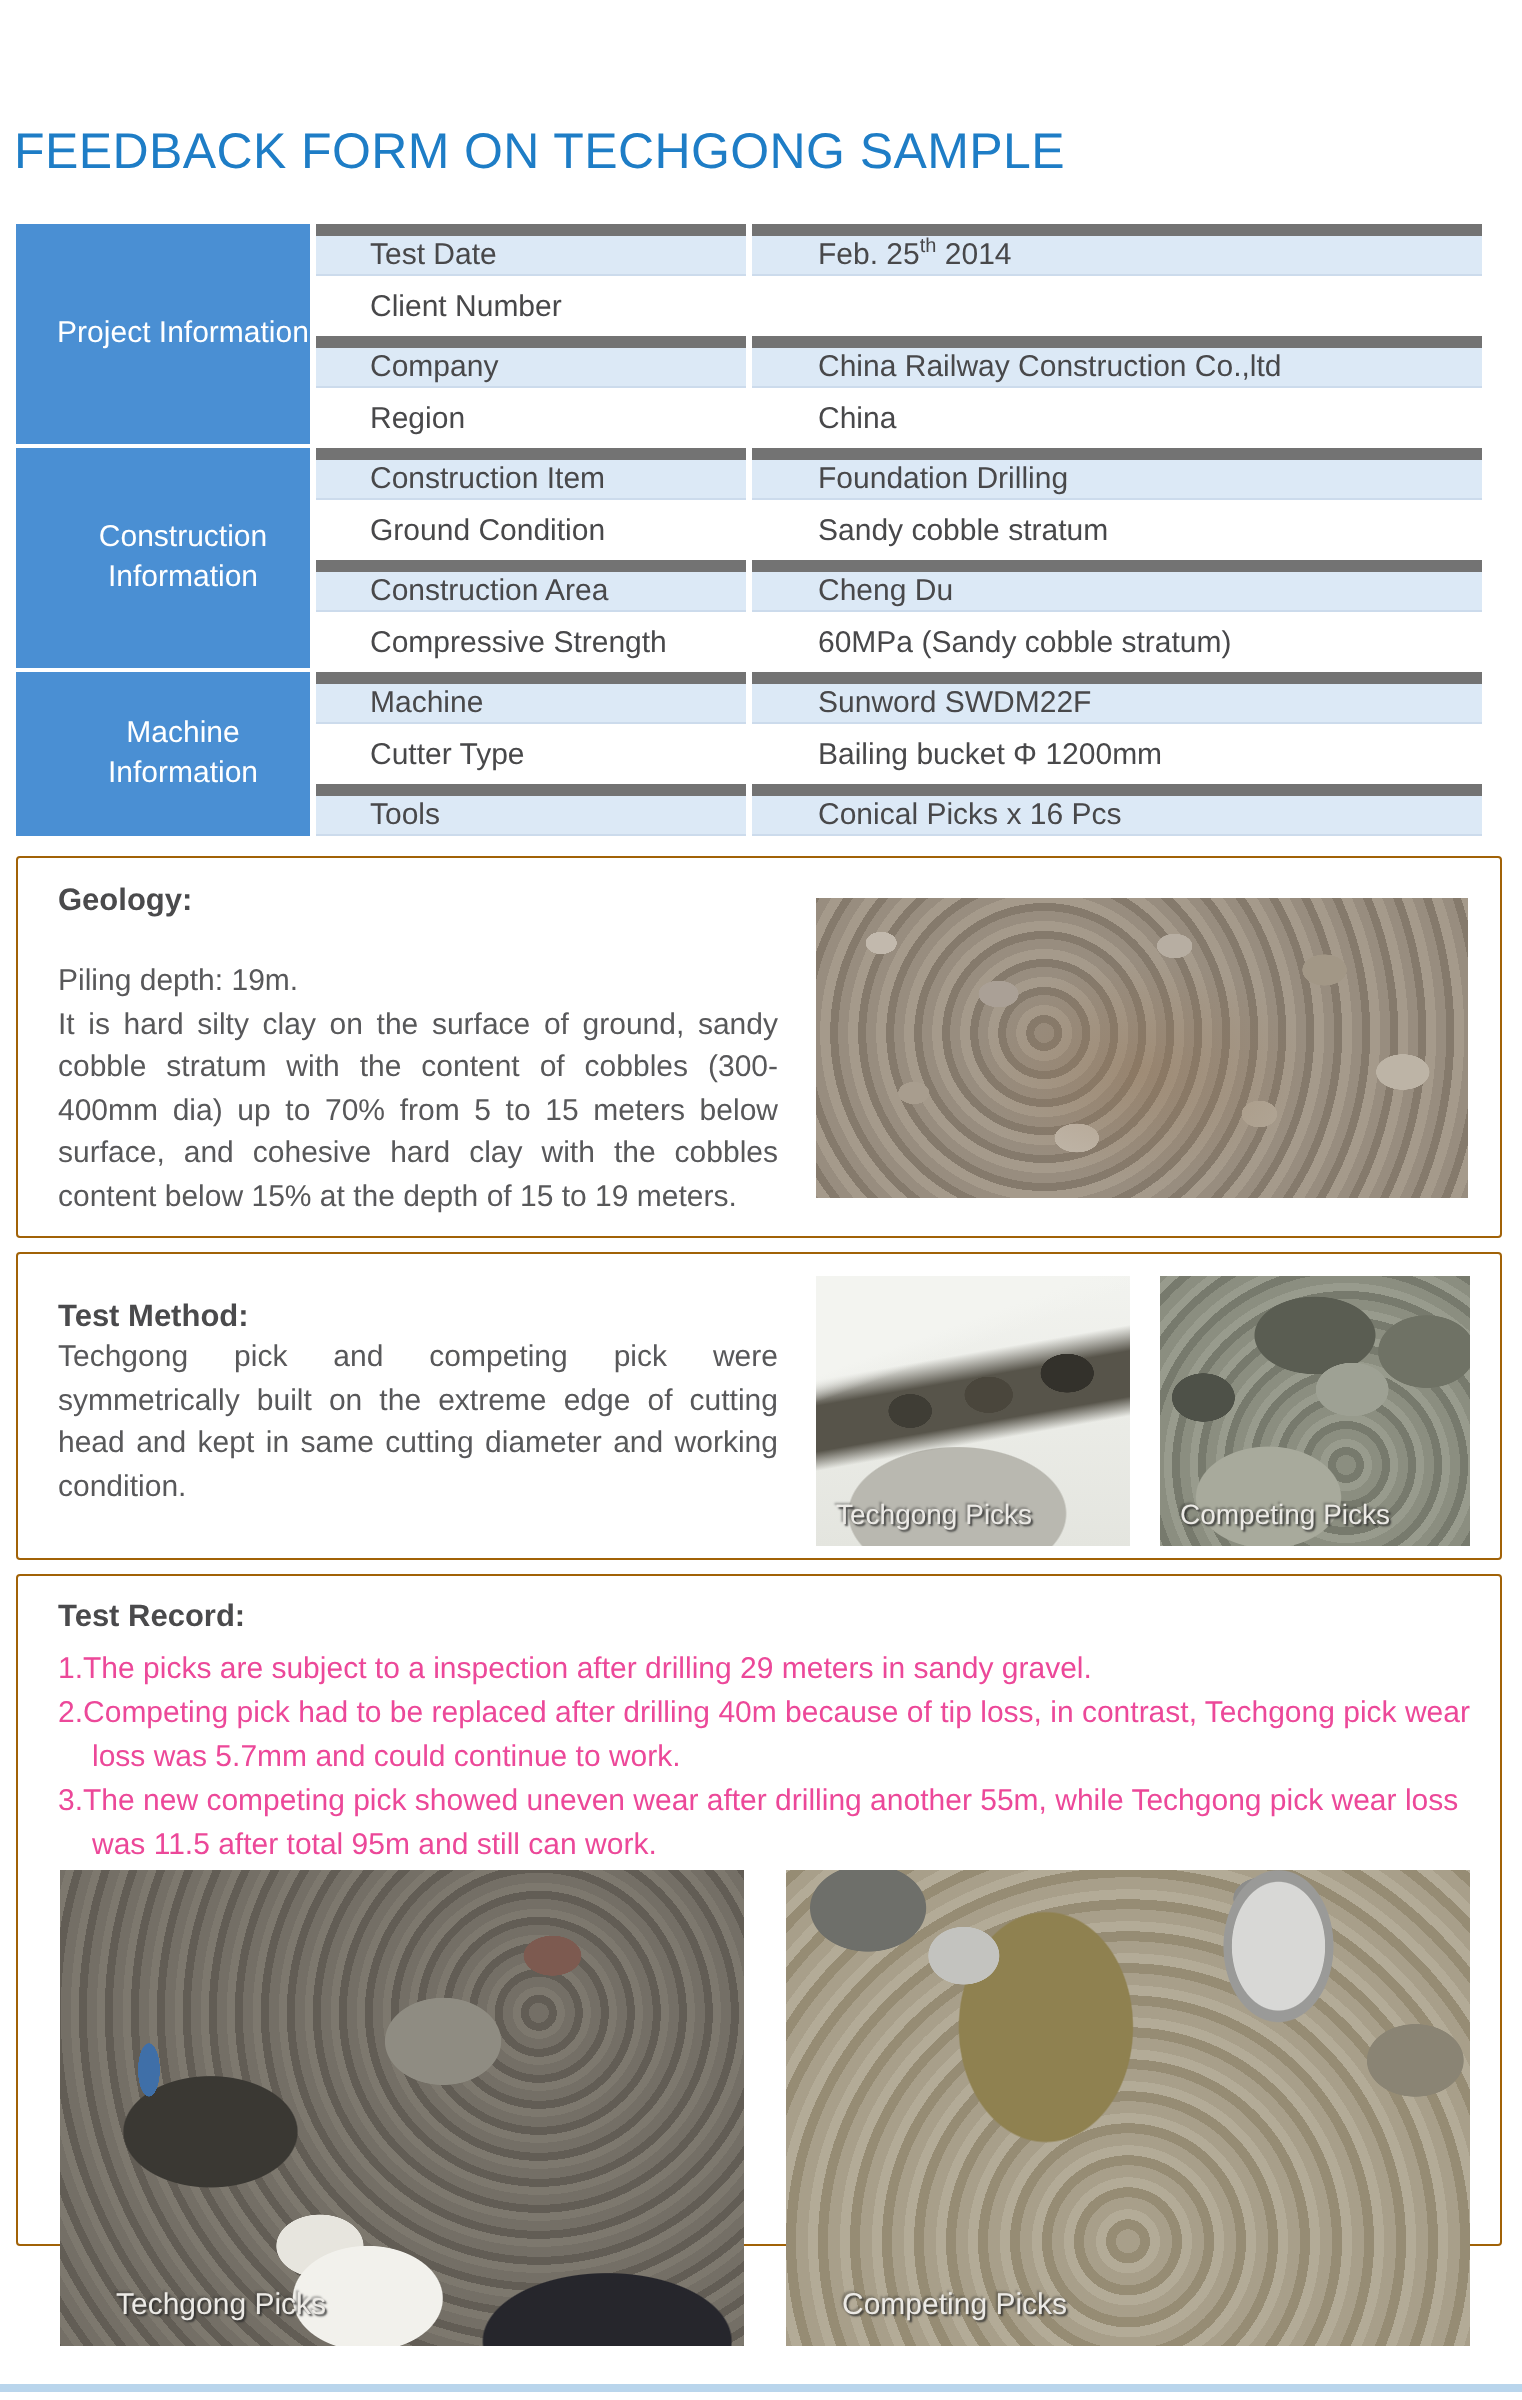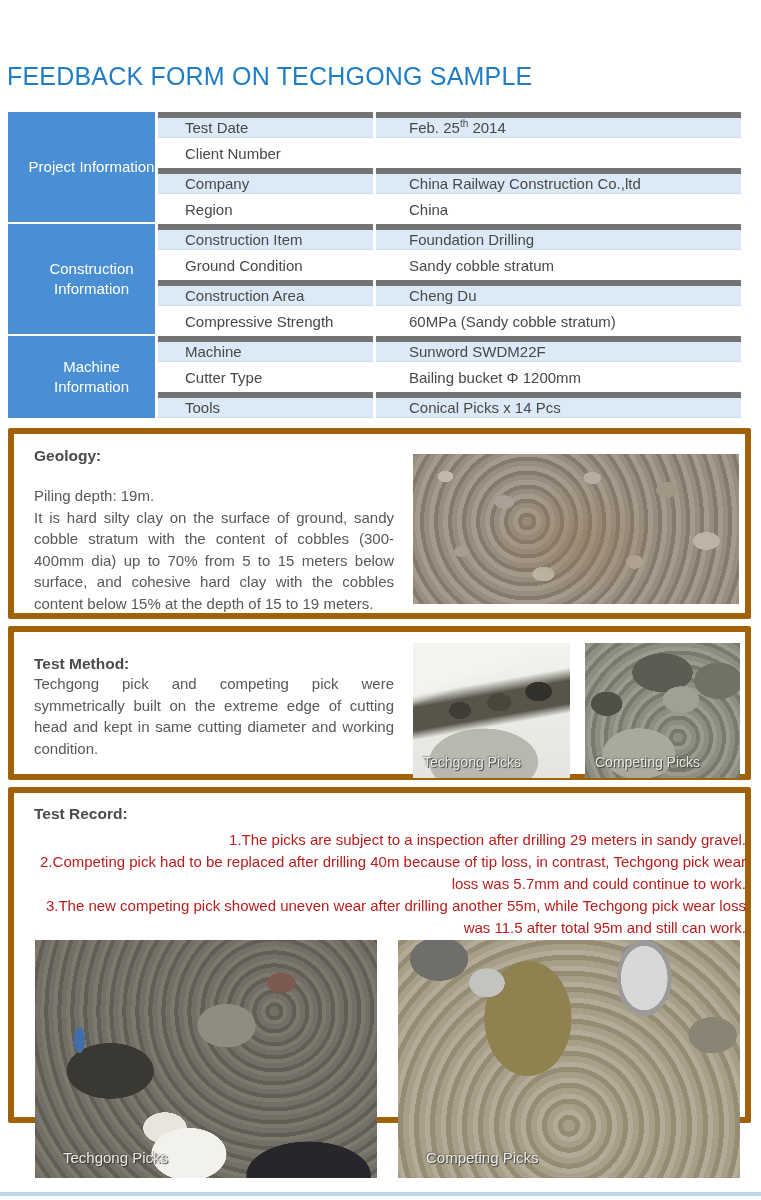--- a/index.html
+++ b/index.html
@@ -47,21 +47,21 @@
   tr.light td.cell-label, tr.light td.cell-value {
     background:#dce9f6;
     border-top:6px solid #737373;
     border-bottom:1px solid #ccdbec;
   }
   sup.th { font-size:10px; vertical-align:super; line-height:0; }
 
   
   .box {
     position:absolute; left:8px; width:743px;
-    border:6px solid #a16207; border-radius:2px;
+    border:1px solid #a16207; border-radius:2px;
     background:#fff;
   }
   .box-geology { top:428px; height:191px; }
   .box-method  { top:626px; height:154px; }
   .box-record  { top:787px; height:336px; }
 
   .sec-heading { font-weight:bold; font-size:15.5px; color:#4a4a4c; }
   .sec-text {
     font-size:15px; line-height:21.5px; color:#58585a;
     text-align:justify;
@@ -115,22 +115,22 @@
       radial-gradient(30px 22px at 62% 42%, #9ea194 0 60%, rgba(0,0,0,0) 61%),
       radial-gradient(40px 30px at 86% 28%, #6f7265 0 60%, rgba(0,0,0,0) 61%),
       radial-gradient(60px 42px at 35% 82%, #a8aa9c 0 60%, rgba(0,0,0,0) 61%),
       radial-gradient(50px 32px at 50% 22%, #5a5d52 0 60%, rgba(0,0,0,0) 61%),
       repeating-radial-gradient(circle at 60% 70%, #8b8e80 0 5px, #777a6d 5px 9px, #989b8d 9px 13px);
   }
 
   .record-list { position:absolute; left:20px; top:36px; width:712px; }
   .record-heading { position:absolute; left:20px; top:12px; }
   .rec-item {
-    font-size:15px; line-height:22px; color:#b91c1c;
-    padding-left:17px; text-indent:-17px;text-align:right;
+    font-size:15px; line-height:22px; color:#ec4899;
+    padding-left:17px; text-indent:-17px;
   }
 
   .photo-record-1 {
     left:21px; top:147px; width:342px; height:238px;
     background-color:#6b675f;
     background-image:
       radial-gradient(60px 42px at 45% 90%, #f2f1ec 0 62%, rgba(0,0,0,0) 63%),
       radial-gradient(36px 26px at 38% 79%, #e7e5de 0 60%, rgba(0,0,0,0) 61%),
       radial-gradient(95px 52px at 80% 99%, #26262c 0 65%, rgba(0,0,0,0) 66%),
       radial-gradient(9px 22px at 13% 42%, #3f6fa8 0 60%, rgba(0,0,0,0) 61%),
@@ -213,21 +213,21 @@
         <td class="group" rowspan="3">Machine Information</td>
         <td class="cell-label">Machine</td>
         <td class="cell-value">Sunword SWDM22F</td>
       </tr>
       <tr>
         <td class="cell-label">Cutter Type</td>
         <td class="cell-value">Bailing bucket Φ 1200mm</td>
       </tr>
       <tr class="light">
         <td class="cell-label">Tools</td>
-        <td class="cell-value">Conical Picks x 14 Pcs</td>
+        <td class="cell-value">Conical Picks x 16 Pcs</td>
       </tr>
     </tbody>
   </table>
 
   <section class="box box-geology">
     <div class="geo-text">
       <div class="sec-heading">Geology:</div>
       <div class="geo-line">Piling depth: 19m.</div>
       <div class="sec-text">It is hard silty clay on the surface of ground,  sandy cobble stratum with the content of cobbles (300-400mm dia)  up to 70% from 5 to 15 meters below surface, and cohesive hard clay with the cobbles content below 15%  at the depth of 15 to 19 meters.</div>
     </div>

